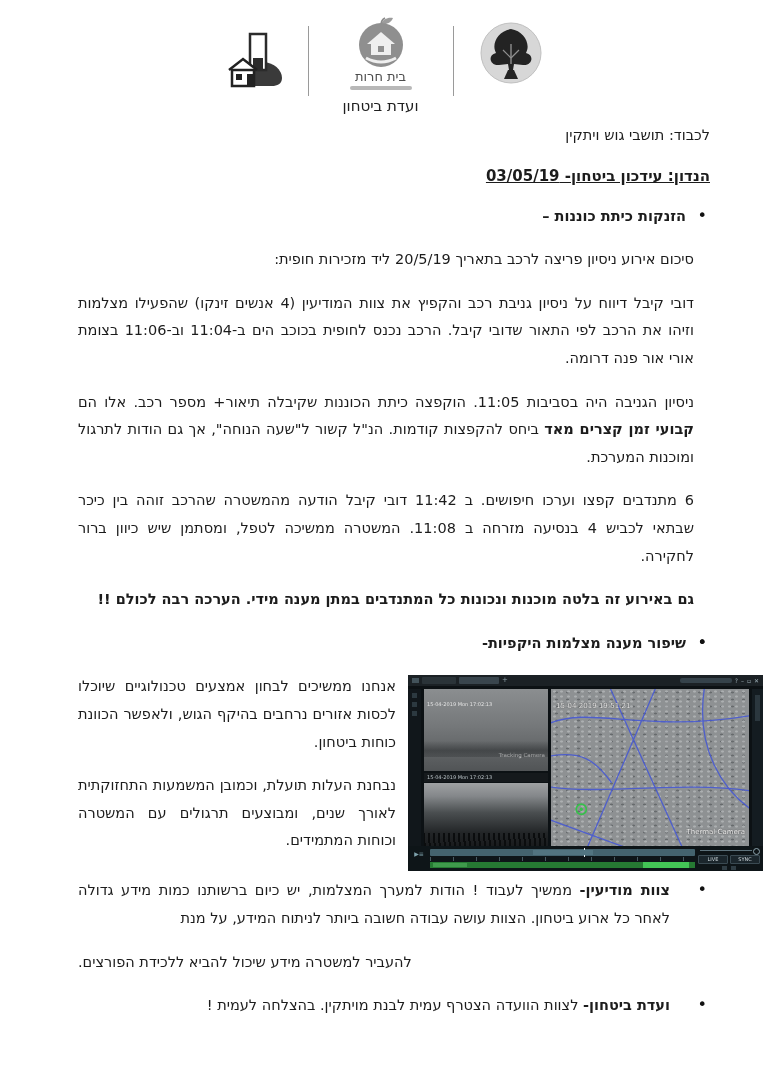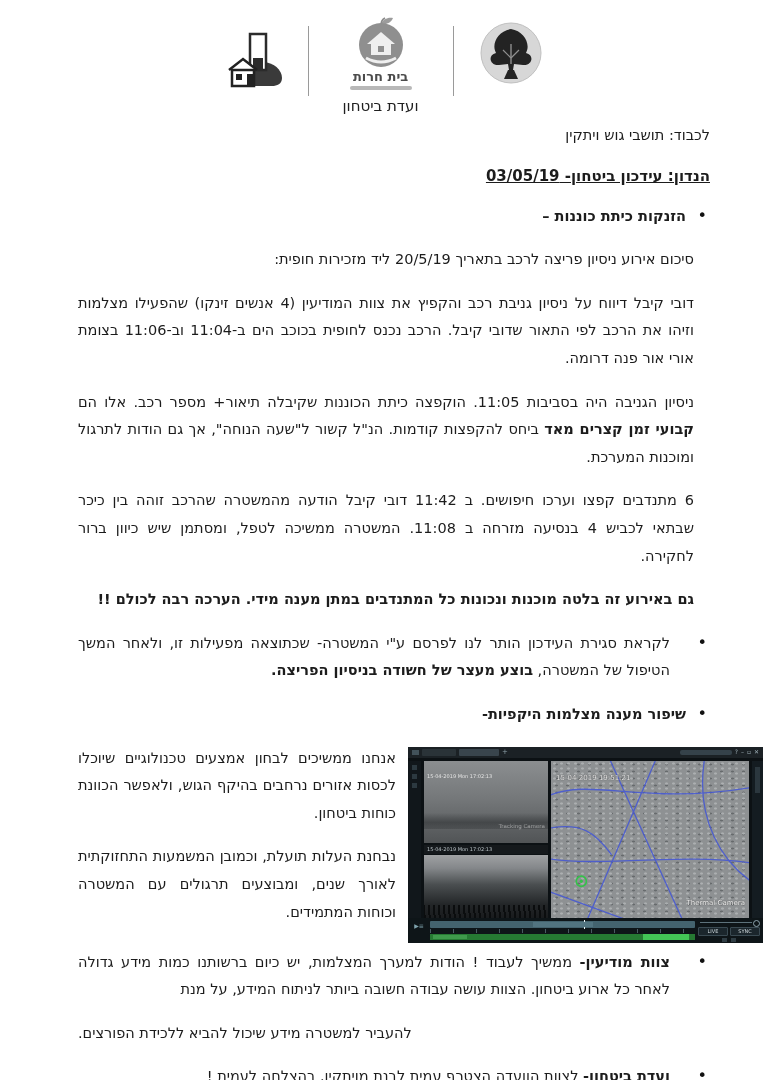--- a/index.html
+++ b/index.html
@@ -8,21 +8,21 @@
     background:#ffffff; color:#1c1c1c;
     font-family:"DejaVu Sans","Liberation Sans",sans-serif;
     direction:rtl;
   }
   
   .header { display:flex; justify-content:center; align-items:flex-start; gap:24px; padding-top:16px; }
   .vdiv { width:1px; height:70px; background:#9a9a9a; margin-top:10px; }
   .logo-left { margin-top:4px; }
   .logo-right { margin-top:16px; }
   .center-col { display:flex; flex-direction:column; align-items:center; width:96px; }
-  .center-title { font-weight:bold; font-size:13px; color:#4c4c4c; line-height:15px; margin-top:1px; }
+  .center-title { font-weight:normal; font-size:13px; color:#4c4c4c; line-height:15px; margin-top:1px; }
   .center-tagline { width:62px; height:3.5px; background:#b8b8b8; border-radius:2px; margin-top:2px; }
   .header-caption { font-size:15px; color:#202020; margin-top:7px; white-space:nowrap; }
 
   
   .content { padding:0 53px 0 62px; font-size:14.5px; line-height:27.6px; }
   .addressee { margin:7px 0 0; text-align:right; }
   .subject { display:block; margin:14px 0 0; font-weight:bold; text-decoration:underline; font-size:15px; }
   ul.blts { list-style:none; margin:12px 0 0; padding:0; }
   li.blt { position:relative; padding-right:24px; }
   li.blt::before { content:"\2022"; position:absolute; right:3px; top:-1px; font-size:16px; color:#111; }
@@ -150,21 +150,20 @@
       <div class="fullw">
         <p class="para">סיכום אירוע ניסיון פריצה לרכב בתאריך 20/5/19 ליד מזכירות חופית:</p>
         <p class="para">דובי קיבל דיווח על ניסיון גניבת רכב והקפיץ את צוות המודיעין (4 אנשים זינקו) שהפעילו מצלמות וזיהו את הרכב לפי התאור שדובי קיבל. הרכב נכנס לחופית בכוכב הים ב-11:04 וב-11:06 בצומת אורי אור פנה דרומה.</p>
         <p class="para"><span>ניסיון הגניבה היה בסביבות 11:05. הוקפצה כיתת הכוננות שקיבלה תיאור+ מספר רכב. אלו הם </span><b>קבועי זמן קצרים מאד</b><span> ביחס להקפצות קודמות. הנ"ל קשור ל"שעה הנוחה", אך גם הודות לתרגול ומוכנות המערכת.</span></p>
         <p class="para">6 מתנדבים קפצו וערכו חיפושים. ב 11:42 דובי קיבל הודעה מהמשטרה שהרכב זוהה בין כיכר שבתאי לכביש 4 בנסיעה מזרחה ב 11:08. המשטרה ממשיכה לטפל, ומסתמן שיש כיוון ברור לחקירה.</p>
         <p class="para bold">גם באירוע זה בלטה מוכנות ונכונות כל המתנדבים במתן מענה מידי. הערכה רבה לכולם !!</p>
       </div>
     </li>
 
     <li class="blt mt-b2">
-      <p class="para"><span>לקראת סגירת העידכון הותר לנו לפרסם ע"י המשטרה- שכתוצאה מפעילות זו, ולאחר המשך הטיפול של המשטרה, </span><b>בוצע מעצר של חשודה בניסיון הפריצה.</b></p>
     </li>
 
     <li class="blt mt-b3">
       <span class="btitle">שיפור מענה מצלמות היקפיות-</span>
       <div class="fullw">
 
         <div class="vms">
           <div class="vms-titlebar">
             <span class="tb-ico"></span>
             <span class="tb-tab"></span>

